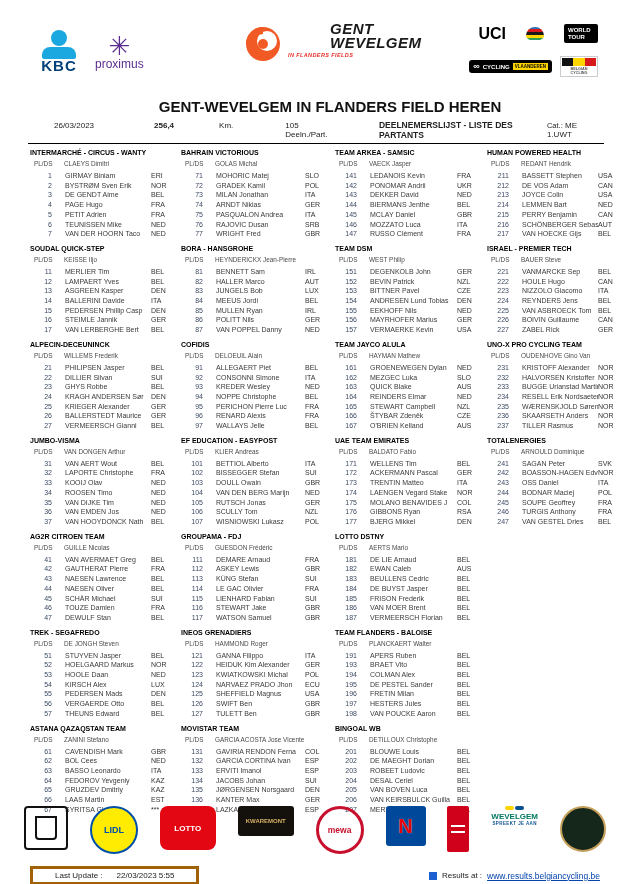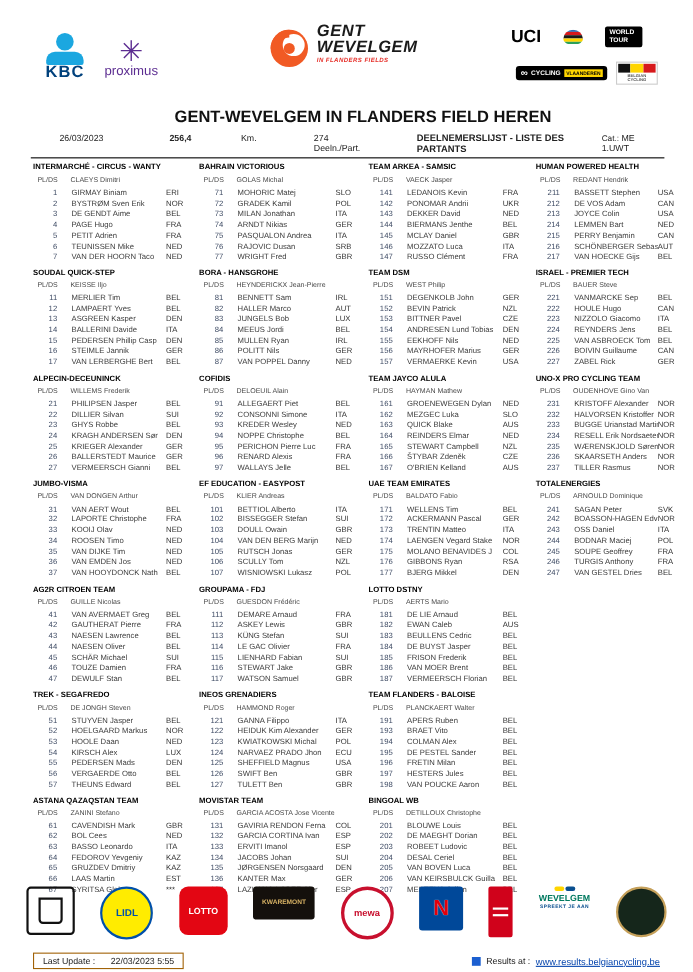--- a/index.html
+++ b/index.html
@@ -11,23 +11,23 @@
   .kbc{position:absolute;left:36px;top:22px;width:46px;text-align:center;}
   .kbc-fig{width:16px;height:16px;background:#1ba7e0;border-radius:50%;margin:0 auto;}
   .kbc-body{width:34px;height:12px;background:#1ba7e0;border-radius:8px 8px 2px 2px;margin:1px auto 0;}
   .kbc-text{font-weight:bold;font-size:15px;color:#00417c;letter-spacing:1px;line-height:14px;}
   .proximus{position:absolute;left:95px;top:26px;text-align:center;color:#5c2d91;}
   .proximus .flower{font-size:26px;line-height:24px;}
   .proximus .ptxt{font-size:12px;line-height:13px;}
   .gw{position:absolute;left:243px;top:14px;display:flex;align-items:flex-start;}
   .gw svg{margin-top:2px;}
   .gw-text{margin-left:5px;text-align:left;}
-  .gw-name{font-weight:bold;font-style:italic;font-size:15px;line-height:14px;color:#1a1a1a;letter-spacing:.5px;}
+  .gw-name{font-weight:bold;font-style:italic;font-size:15px;line-height:14px;color:#1a1a1a;letter-spacing:.5px;margin-left:42px;}
   .gw-sub{font-style:italic;font-weight:bold;font-size:5.5px;color:#e6302a;margin-top:2px;letter-spacing:.4px;}
-  .uci{position:absolute;right:46px;top:16px;display:flex;align-items:center;gap:20px;}
+  .uci{position:absolute;right:32px;top:16px;display:flex;align-items:center;gap:20px;}
   .uci-txt{font-weight:bold;font-size:16px;color:#000;}
   .wt-box{background:#000;color:#fff;font-weight:bold;font-size:6px;padding:3px 4px;border-radius:2px;line-height:6.5px;width:26px;text-align:left;}
   .uci-globe{width:18px;height:14px;border-radius:50% 50% 50% 50%/60% 60% 40% 40%;overflow:hidden;display:flex;flex-direction:column;}
   .uci-globe div{flex:1;}
   .subbrands{position:absolute;right:32px;top:48px;display:flex;gap:8px;align-items:center;}
   .cyclingvl{display:flex;align-items:center;background:#000;border-radius:3px;padding:2px 4px;gap:3px;}
   .cyclingvl .inf{color:#fff;font-weight:bold;font-size:9px;line-height:9px;}
   .cyclingvl .cyc{color:#fff;font-weight:bold;font-size:6px;}
   .cyclingvl .vl{background:#ffd500;color:#000;font-weight:bold;font-size:4.5px;padding:1px 2px;}
   .belcyc{display:flex;flex-direction:column;width:34px;border:1px solid #ccc;padding:1px;}
@@ -61,36 +61,36 @@
 
   
   .sponsors{position:absolute;left:0;right:0;top:806px;height:52px;display:flex;
             align-items:flex-start;justify-content:space-between;padding:0 24px;}
   .logo{display:flex;flex-direction:column;align-items:center;justify-content:center;
         font-weight:bold;text-align:center;}
   .lg-omer{width:40px;height:40px;border:2px solid #111;border-radius:4px;color:#111;font-size:6px;}
   .lg-omer .glass{width:18px;height:20px;border:2px solid #111;border-radius:0 0 4px 4px;}
   .lg-lidl{width:44px;height:44px;border-radius:50%;background:#ffec00;border:2px solid #0050aa;color:#e3000b;font-size:9px;}
   .lg-lidl span{color:#0050aa;}
-  .lg-lotto{width:44px;height:44px;border-radius:8px;background:#e30613;color:#fff;font-size:8px;}
+  .lg-lotto{width:56px;height:44px;border-radius:8px;background:#e30613;color:#fff;font-size:8px;}
   .lg-kwaremont{width:56px;height:30px;background:#14100c;color:#d8b365;font-size:6px;border-radius:3px;justify-content:center;}
   .lg-mewa{width:42px;height:42px;border:3px solid #c8102e;border-radius:50%;color:#c8102e;font-size:8.5px;}
   .lg-nieuwsblad{width:40px;height:40px;background:#004899;color:#fff;font-size:20px;border-radius:3px;}
   .lg-nieuwsblad span{color:#e3000b;text-shadow:0 0 1px #fff;}
   .lg-red-banner{width:22px;height:46px;background:#d0021b;border-radius:2px;}
   .lg-red-banner div{width:14px;height:2px;background:#fff;margin:2px 0;}
   .lg-wevelgem{color:#00795f;font-size:8px;}
   .lg-wevelgem .waves{display:flex;gap:1px;margin-bottom:2px;}
   .lg-wevelgem .waves i{width:9px;height:4px;border-radius:2px;}
   .lg-wevelgem .sub{font-size:4.5px;color:#0a4f8f;letter-spacing:.4px;}
   .lg-emblem{width:42px;height:42px;border-radius:50%;background:#15261b;border:2px solid #c5a05a;}
 
   .bottom-row{position:absolute;left:0;right:0;top:866px;display:flex;align-items:center;
               justify-content:space-between;padding:0 30px;font-size:8px;color:#222;}
-  .lastupd{border:1px solid #a16207;padding:2px 8px;display:flex;gap:14px;align-items:baseline;}
+  .lastupd{border:3px solid #a16207;padding:2px 22px;display:flex;gap:14px;align-items:baseline;}
   .results{display:flex;align-items:center;gap:5px;padding-left:23px;}
   .results .sq{width:8px;height:8px;background:#1b5fd0;}
   .results a{color:#0645ad;text-decoration:underline;font-size:8.5px;}
 </style>
 </head>
 <body>
 
 <div class="page">
 
   <div class="logos">
@@ -144,21 +144,21 @@
         <div class="btxt">BELGIAN CYCLING</div>
       </div>
     </div>
   </div>
 
   <div class="title">GENT-WEVELGEM IN FLANDERS FIELD HEREN</div>
   <div class="info-row">
     <span class="info-date">26/03/2023</span>
     <span class="info-dist">256,4</span>
     <span class="info-unit">Km.</span>
-    <span class="info-part">274 Deeln./Part.</span>
+    <span class="info-part">105 Deeln./Part.</span>
     <span class="info-list">DEELNEMERSLIJST - LISTE DES PARTANTS</span>
     <span class="info-cat">
       <span class="cl">Cat.:</span>
       <span>ME 1.UWT</span>
     </span>
   </div>
   <div class="rule"></div>
 
   <div class="grid" id="teams-grid">
       <div class="col">

